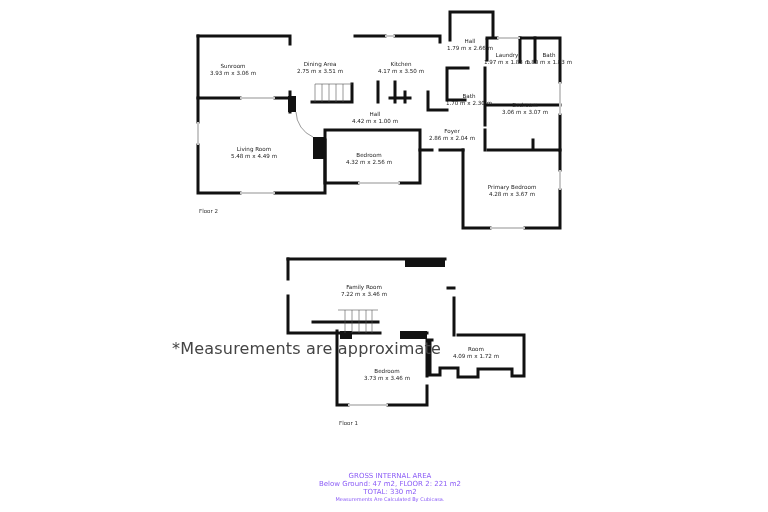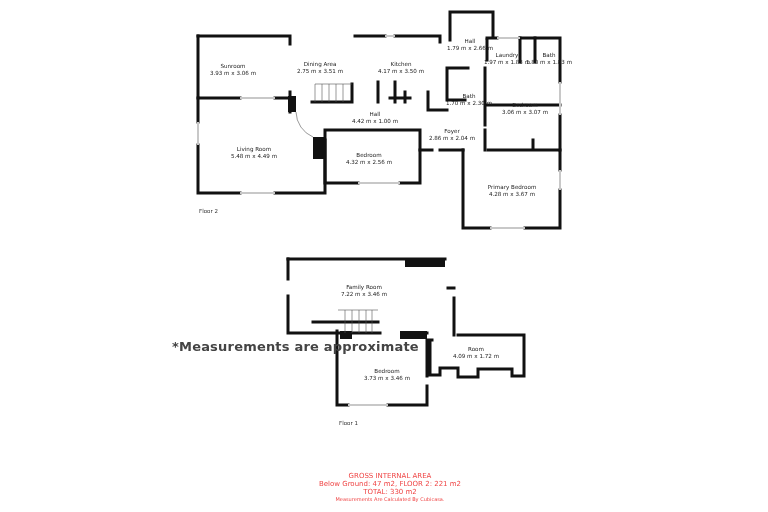--- a/index.html
+++ b/index.html
@@ -1,22 +1,22 @@
 <!DOCTYPE html>
 <html><head>
 <meta charset="utf-8">
 <style>
   html, body { margin:0; padding:0; background:#ffffff; }
   body { width:768px; height:512px; position:relative; overflow:hidden; font-family:"DejaVu Sans", sans-serif; }
   svg#plan { position:absolute; left:0; top:0; }
   .lbl { position:absolute; text-align:center; color:#222; font-size:5.6px; line-height:7px; white-space:nowrap; transform:translateX(-50%); }
   .lbl .dim { display:block; }
   .floorlbl { position:absolute; font-size:5.5px; color:#333; }
-  .note { position:absolute; left:172px; top:339px; font-size:13px; color:#444; font-family:"DejaVu Sans", sans-serif; letter-spacing:0.2px;font-weight:bold; }
-  .footer { position:absolute; left:390px; top:472px; transform:translateX(-50%); text-align:center; color:#ef4444; }
+  .note { position:absolute; left:172px; top:339px; font-size:16px; color:#444; font-family:"DejaVu Sans", sans-serif; letter-spacing:0.2px; }
+  .footer { position:absolute; left:390px; top:472px; transform:translateX(-50%); text-align:center; color:#8b5cf6; }
   .footer .t1, .footer .t2, .footer .t3 { font-size:7px; line-height:8px; display:block; }
   .footer .t4 { font-size:5px; line-height:7px; display:block; }
 </style>
 </head>
 <body>
 
 <svg id="plan" width="768" height="512" viewBox="0 0 768 512">
   <g fill="none" stroke="#111" stroke-width="3" stroke-linecap="square">
 
     <path d="M198 36 H290 M290 36 V44 M355 36 H385 M395 36 H440 M440 36 V42 M450 12 H493 M450 12 V40 M493 12 V38 M487 38 H497 M520 38 H560 M560 38 V82 M560 115 V150"></path>

